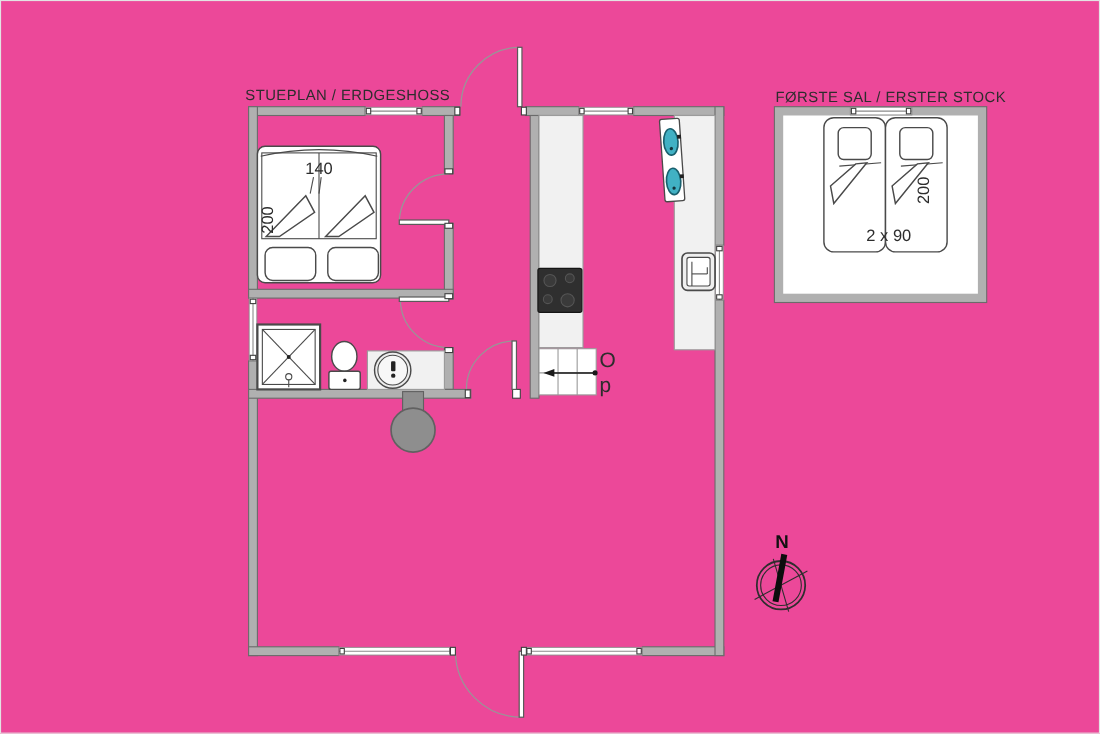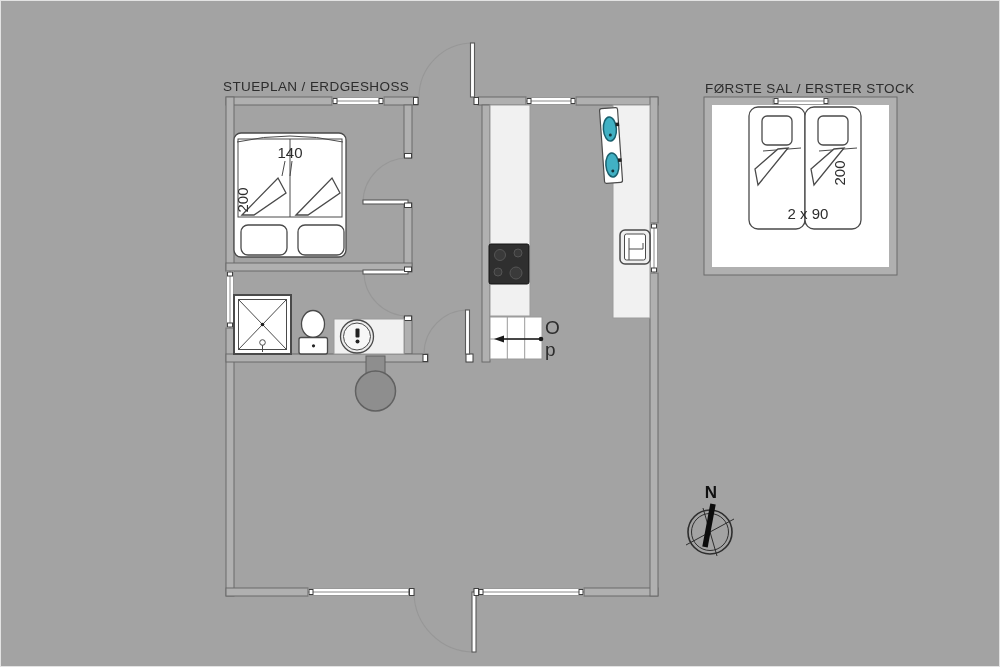--- a/index.html
+++ b/index.html
@@ -1,17 +1,17 @@
 <!DOCTYPE html>
 <html><head>
 <meta charset="utf-8">
 <style>
   html,body{margin:0;padding:0;background:#fff;}
   .stage{
-    position:relative;width:1000px;height:667px;background:#a3a3a3;
+    position:relative;width:1000px;height:667px;background:#ec4899;
     border:1px solid #e3e3e3;box-sizing:border-box;overflow:hidden;
     font-family:"Liberation Sans",sans-serif;
   }
   svg{position:absolute;left:0;top:0;}
   .wall{fill:#b0b0b0;stroke:#6b6b6b;stroke-width:1;}
   .innerfloor{fill:#ffffff;stroke:none;}
   .win{fill:#ffffff;stroke:#8a8a8a;stroke-width:.8;}
   .winline{stroke:#8a8a8a;stroke-width:1;}
   .wincap,.jamb{fill:#ffffff;stroke:#3f3f3f;stroke-width:1;}
   .arc{fill:none;stroke:#979797;stroke-width:1.1;}

